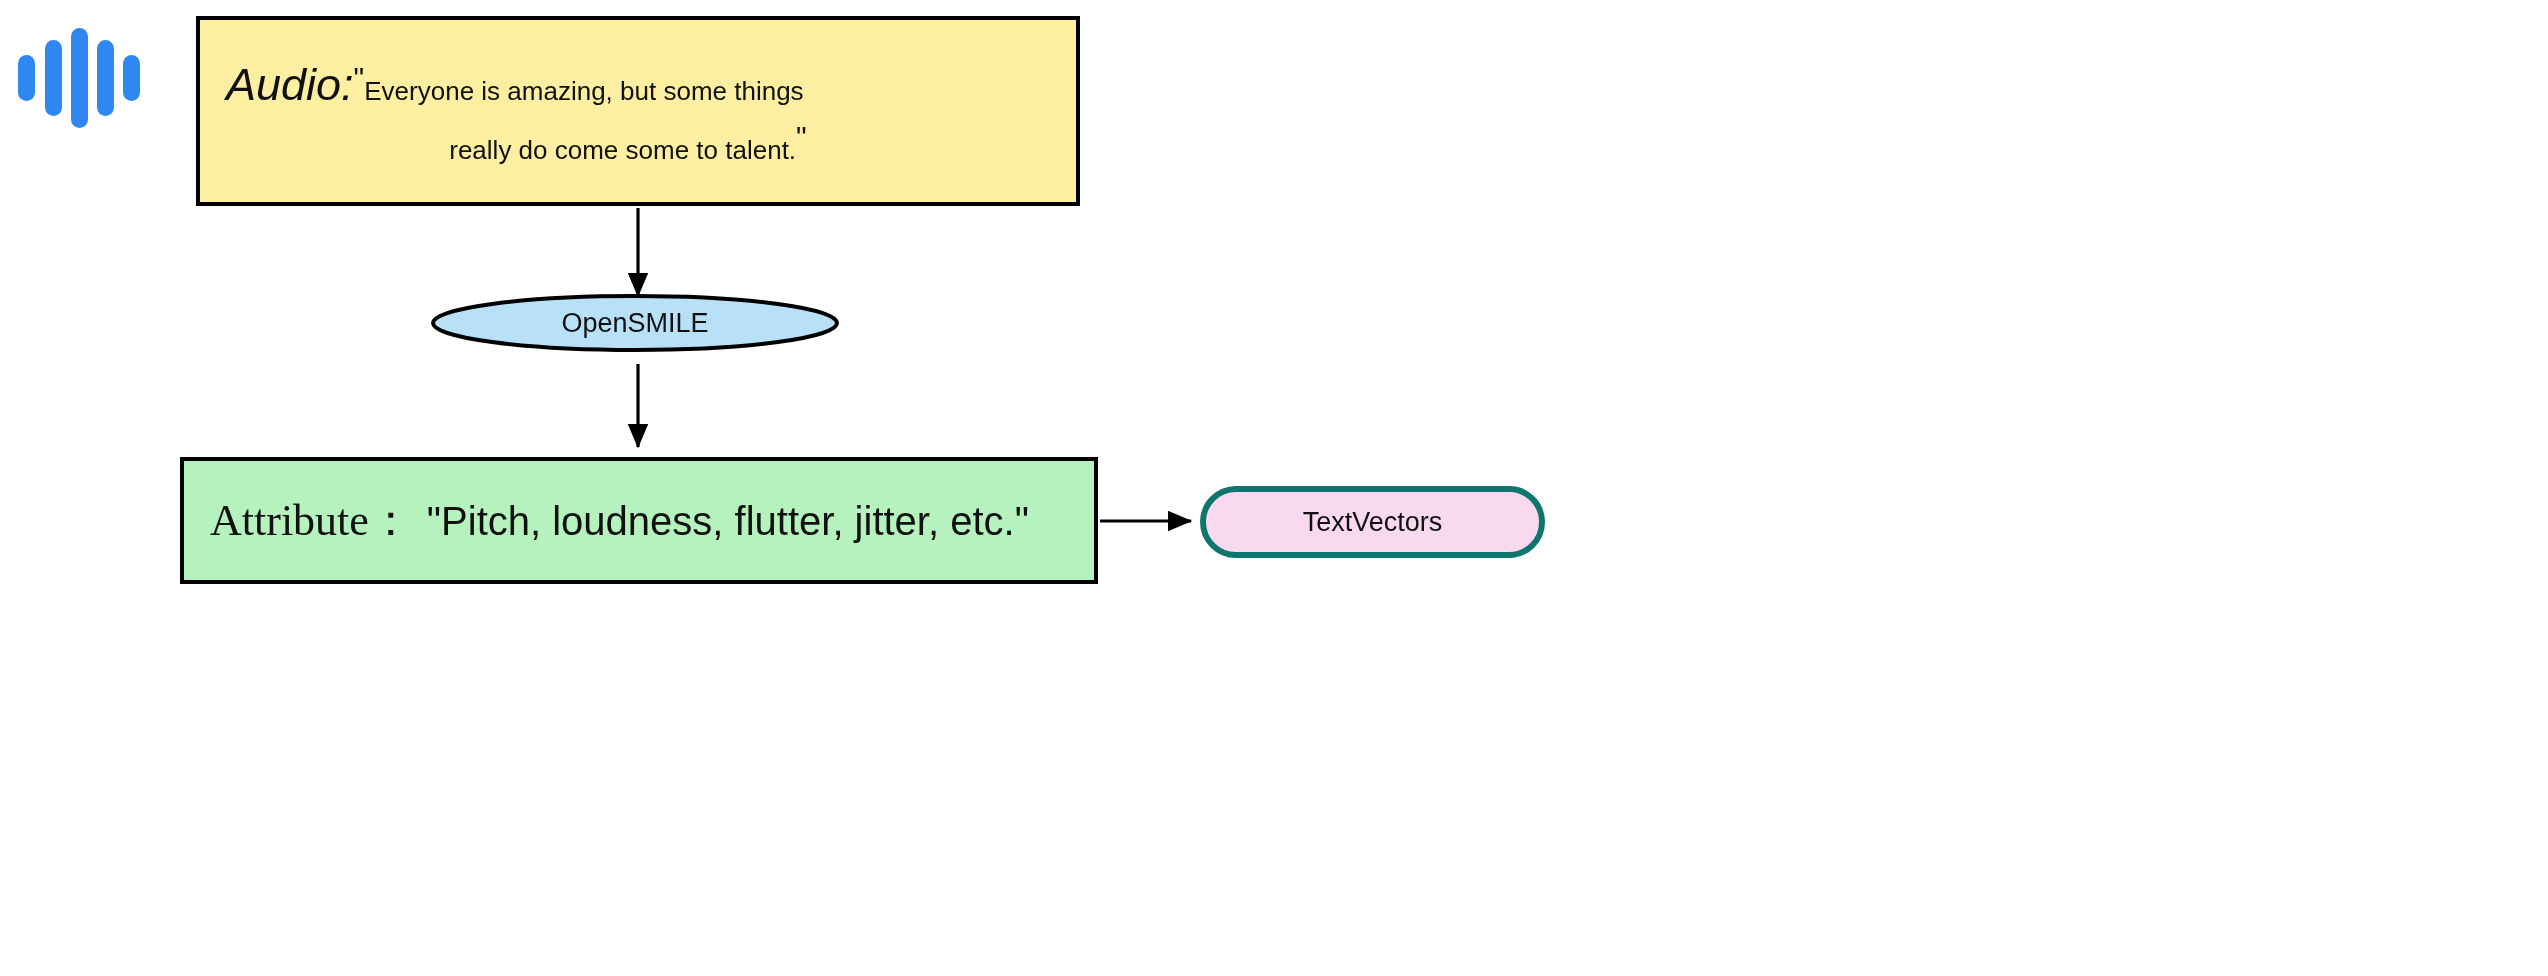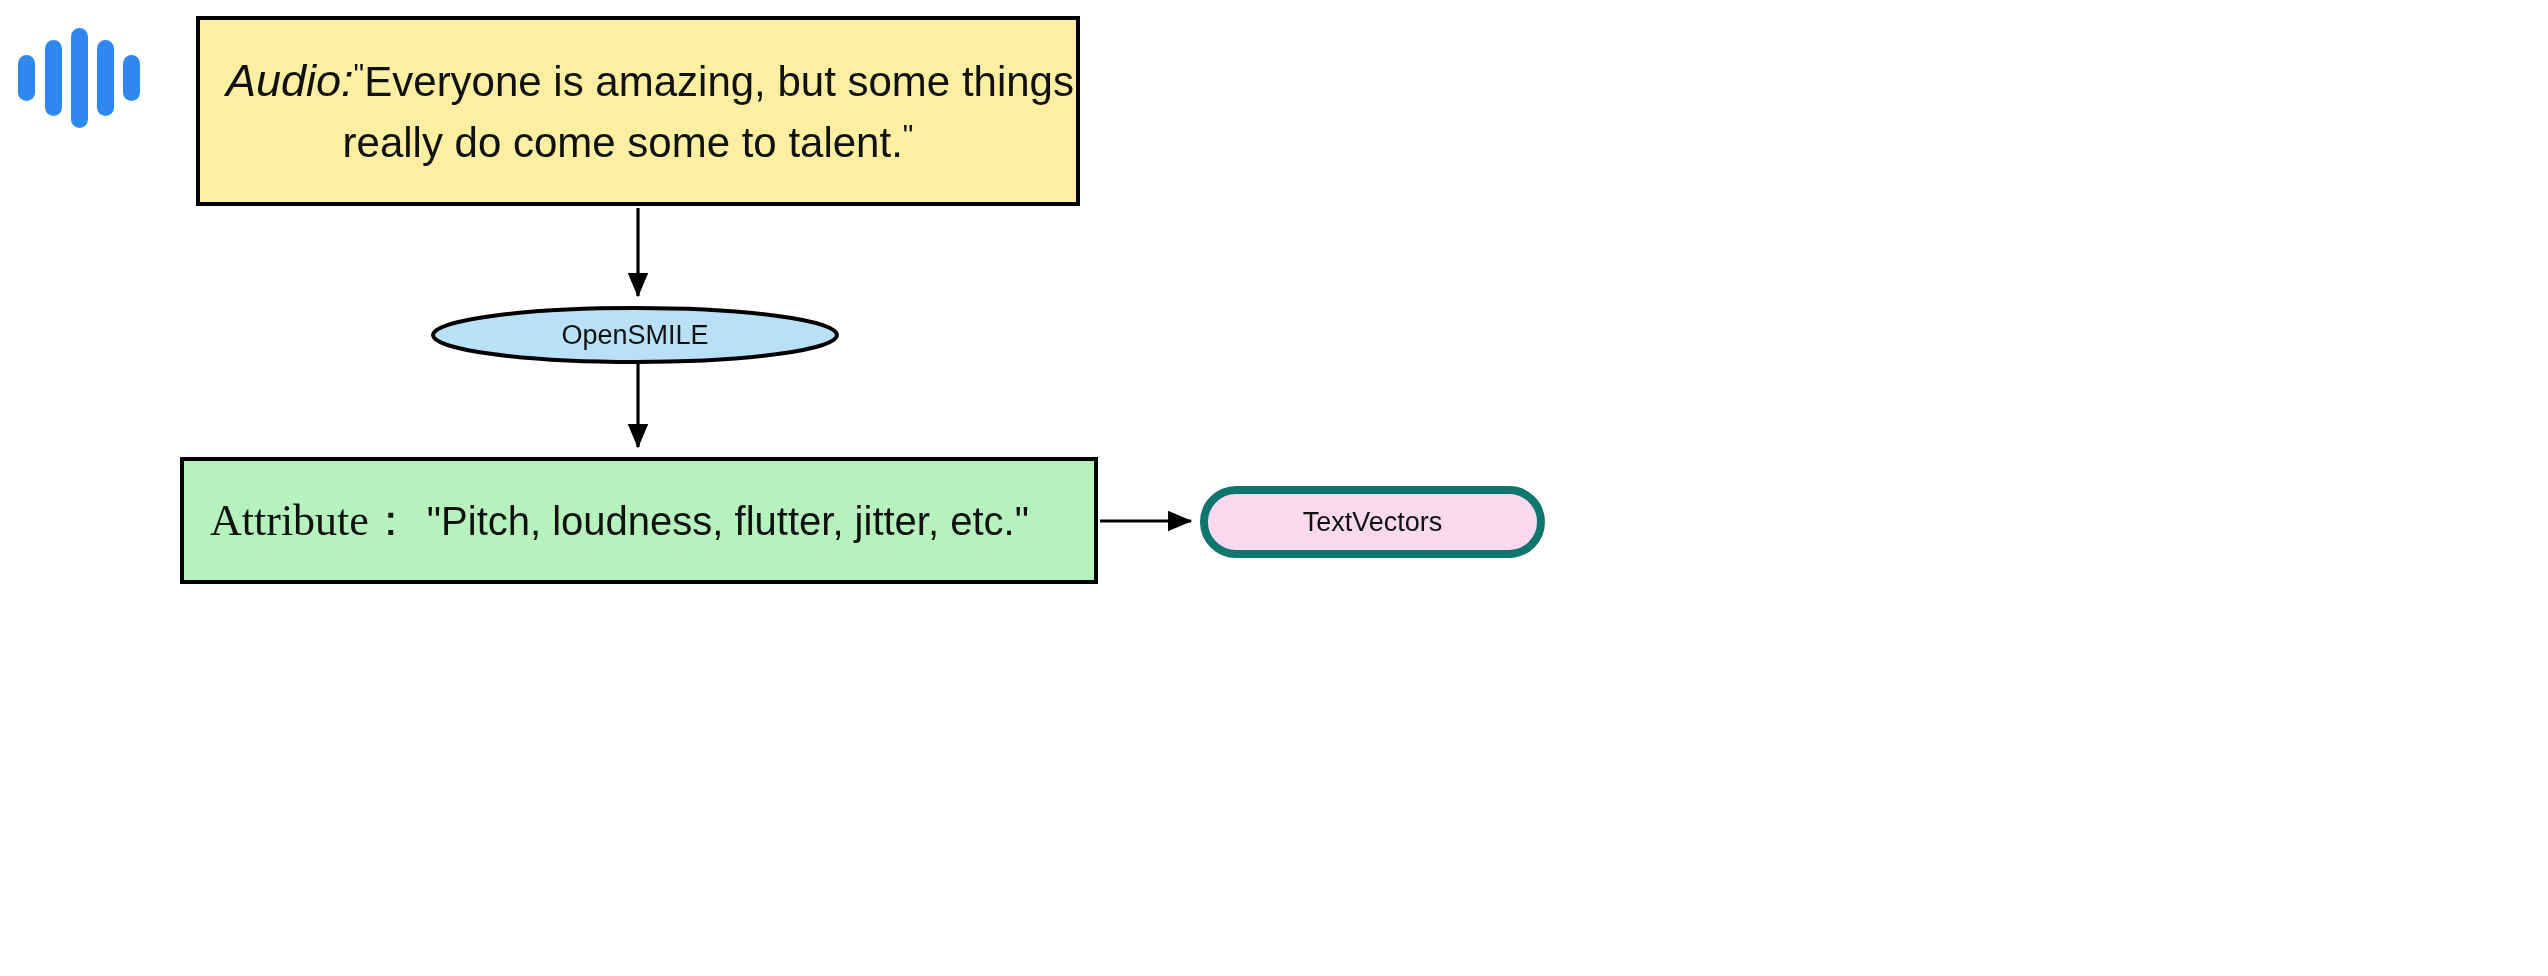--- a/index.html
+++ b/index.html
@@ -64,35 +64,35 @@
     white-space: nowrap;
   }
   #audio-box .line1 { text-align: left; padding-left: 24px; }
   #audio-box .line2 { text-align: center; padding-right: 20px; }
   .label-big {
     font-size: 45px;
     letter-spacing: 0px;
     font-style: italic;
   }
   .quote-text {
-    font-size: 42px;
+    font-size: 26px;
   }
   .qmark {
     font-size: 30px;
     vertical-align: 12px;
   }
   .qmark-close {
     font-size: 30px;
     vertical-align: 12px;
   }
 
   
   #opensmile-node {
     left: 430px;
-    top: 305px;
+    top: 293px;
     width: 410px;
     height: 60px;
   }
   #opensmile-node svg {
     position: absolute;
     left: 0; top: 0;
     width: 100%;
     height: 100%;
   }
   #opensmile-label {
@@ -124,21 +124,21 @@
     font-size: 40px;
   }
 
   
   #textvectors-node {
     left: 1200px;
     top: 486px;
     width: 345px;
     height: 72px;
     background: #f9d9f0;
-    border: 8px solid #0f766e;
+    border: 6px solid #0f766e;
     border-radius: 36px;
     font-size: 27px;
   }
 
   
   #edges {
     position: absolute;
     left: 0; top: 0;
     width: 2548px;
     height: 976px;

